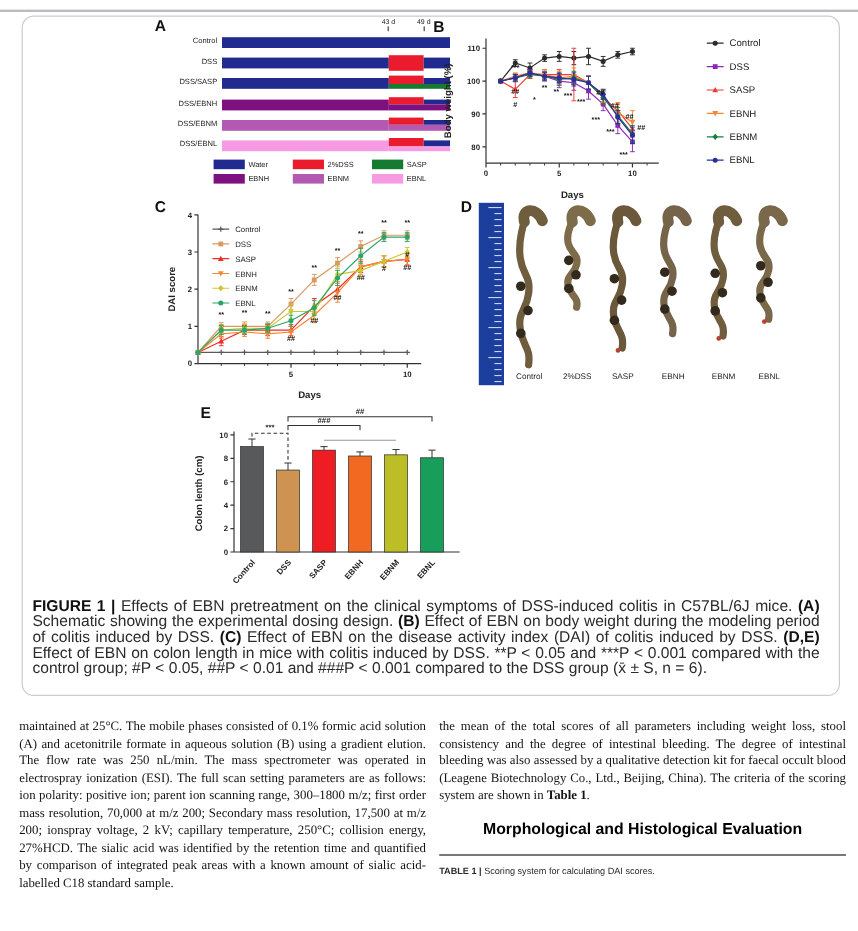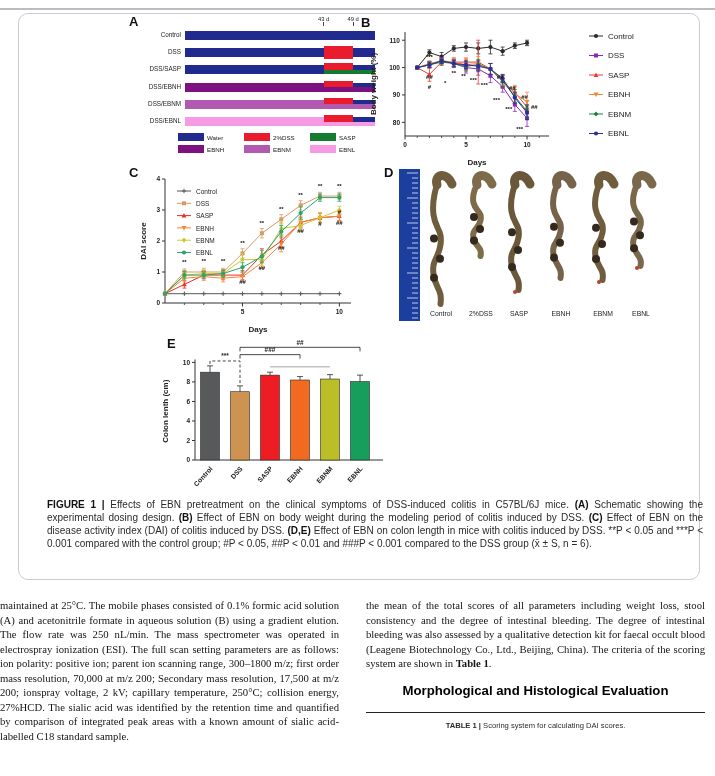--- a/index.html
+++ b/index.html
@@ -17,31 +17,31 @@
   .rbar div{position:absolute;}
   .amark{position:absolute;top:9px;font-size:5.8px;color:#222;text-align:center;width:20px;margin-left:-10px;}
   .amark .tick{width:1px;height:4px;background:#444;margin:0 auto;}
   .aleg{position:absolute;left:42px;top:116px;width:208px;font-size:6.2px;}
   .aleg .row{display:flex;justify-content:center;gap:8px;margin-bottom:4px;}
   .aleg .it{display:flex;align-items:center;gap:3px;width:58px;}
   .aleg .sw{width:26px;height:8px;display:inline-block;}
   
   .chart{position:absolute;}
   
-  .caption{position:absolute;left:28px;top:484px;width:656px;font-size:10px;line-height:13.1px;
+  .caption{position:absolute;left:8px;top:484px;width:656px;font-size:13px;line-height:13.1px;
            text-align:justify;color:#2b2b2b;}
   .caption b{color:#111;}
   
   .col{position:absolute;top:598px;width:339px;font-family:"Liberation Serif",serif;
        font-size:10.7px;line-height:14.55px;text-align:justify;color:#141414;}
-  .colL{left:0;} .colR{left:366px;}
+  .colL{left:16px;} .colR{left:366px;}
   .colR .heading{font-family:"Liberation Sans",sans-serif;font-weight:bold;font-size:13.2px;
                  margin:12px 0 3px 0;line-height:15px;text-align:center;color:#000;}
   .colR .rule{height:1px;background:#222;margin-top:14px;}
-  .colR .tcap{font-family:"Liberation Sans",sans-serif;font-size:7.6px;margin-top:6px;color:#2b2b2b;text-align:center;}
+  .colR .tcap{font-family:"Liberation Sans",sans-serif;font-size:7.6px;margin-top:6px;color:#2b2b2b;text-align:left;}
   svg text{font-family:"Liberation Sans",sans-serif;}
 </style>
 </head>
 <body>
 
 <div class="page">
   <div class="topline"></div>
 
   <div class="figbox">
 

